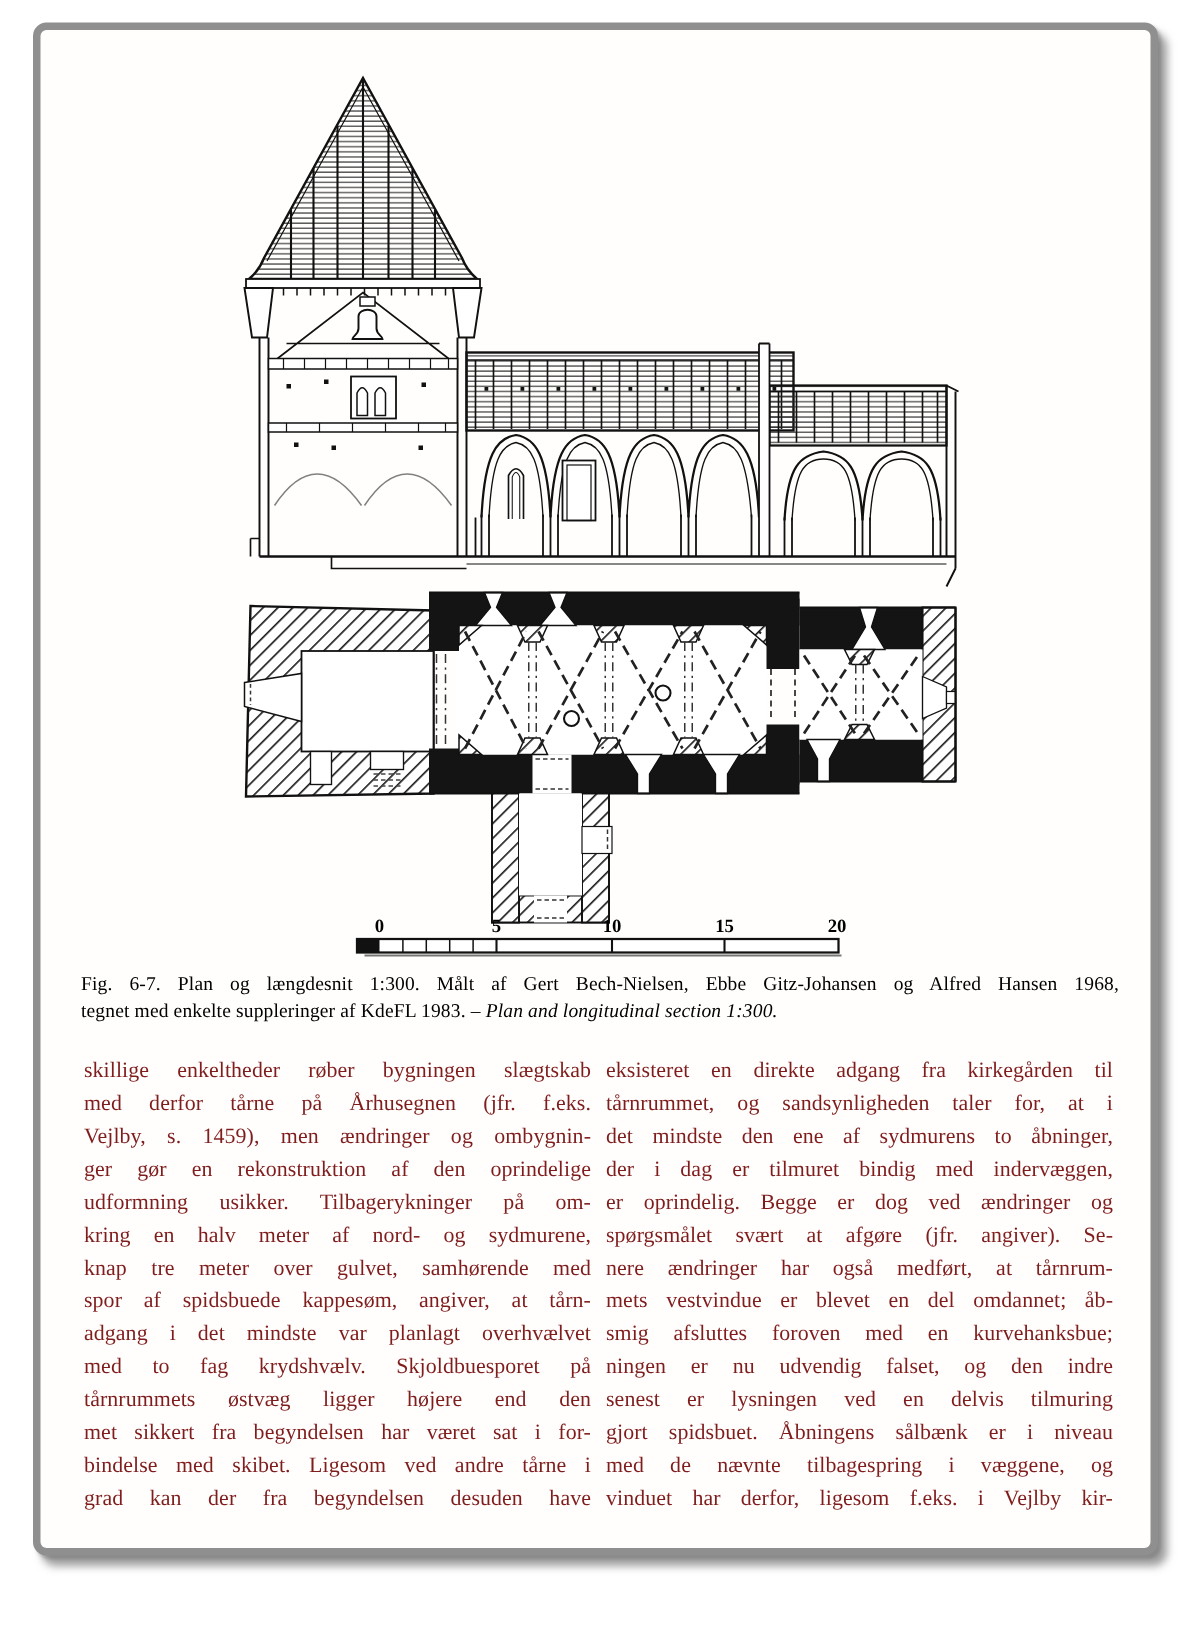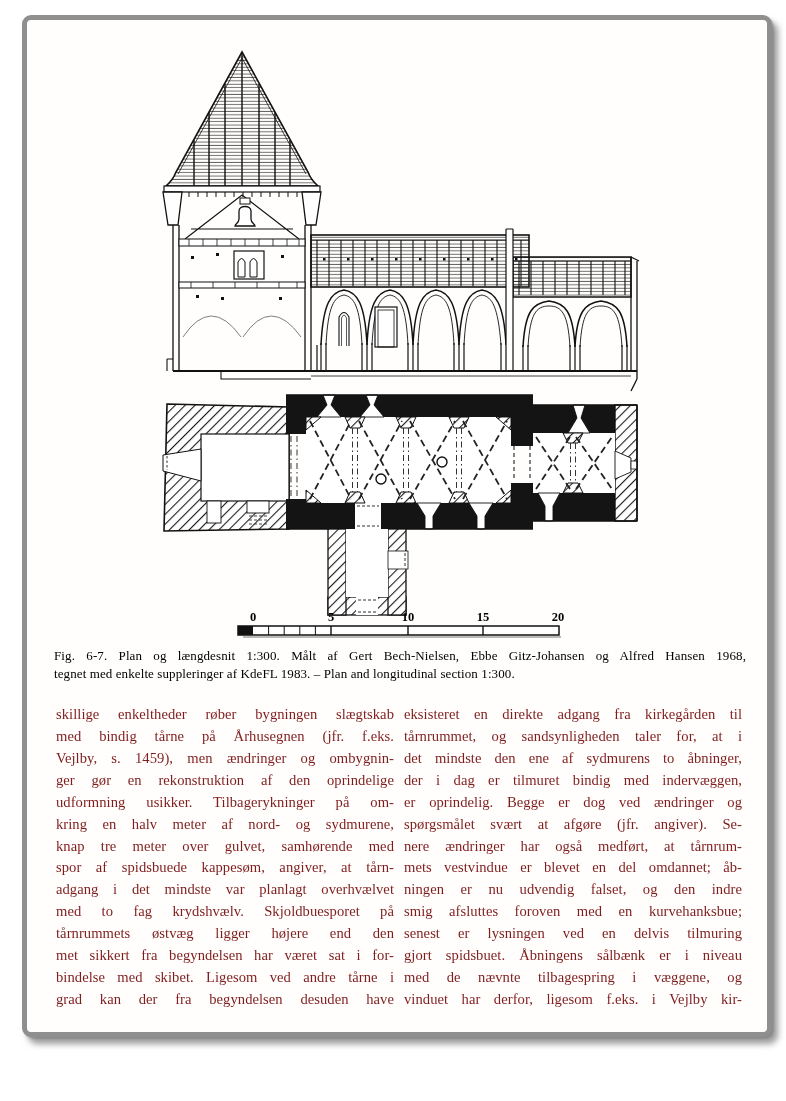--- a/index.html
+++ b/index.html
@@ -6,21 +6,21 @@
   body{width:786px;height:1101px;position:relative;overflow:hidden;
        font-family:"Liberation Serif", serif; color:#111;}
   .page-card{position:absolute;left:22px;top:15px;width:740px;height:1012px;
        background:#fffefd;border:5px solid #8f8f8f;border-radius:9px;
        box-shadow:6px 7px 6px rgba(90,90,90,.6), 2px 2px 2px rgba(120,120,120,.35);}
   .abs{position:absolute;}
   svg{display:block;}
   .caption{left:27px;top:627px;width:692px;font-size:13px;line-height:17.5px;
        letter-spacing:.1px;color:#000000;}
   .cap-line1{text-align:justify;text-align-last:justify;}
-  .cap-italic{text-align:right;}
+  .cap-italic{font-style:italic;text-align:right;}
   .textcol{width:338px;font-size:14.6px;line-height:21.93px;color:#7f1d1d;}
   .textcol .line{text-align:justify;text-align-last:justify;height:21.93px;
        white-space:nowrap;letter-spacing:.05px;}
   .textcol .line:last-child{text-align-last:justify;}
   .col-left{left:29px;top:684px;}
   .col-right{left:377px;top:684px;}
   .scale-num{font:bold 12.5px "Liberation Serif",serif;}
 </style>
 </head>
 <body>
@@ -175,21 +175,21 @@
     <path d="M12,31 H330" stroke="#777" stroke-width="1.2"></path>
   </svg>
 
   <div class="abs caption">
     <div class="cap-line1">Fig. 6-7. Plan og længdesnit 1:300. Målt af Gert Bech-Nielsen, Ebbe Gitz-Johansen og Alfred Hansen 1968,</div>
     <div><span>tegnet med enkelte suppleringer af KdeFL 1983. – </span><span class="cap-italic">Plan and longitudinal section 1:300.</span></div>
   </div>
 
   <div class="abs textcol col-left">
       <div class="line">skillige enkeltheder røber bygningen slægtskab</div>
-      <div class="line">med bindig tårne på Århusegnen (jfr. f.eks.</div>
+      <div class="line">med derfor tårne på Århusegnen (jfr. f.eks.</div>
       <div class="line">Vejlby, s. 1459), men ændringer og ombygnin-</div>
       <div class="line">ger gør en rekonstruktion af den oprindelige</div>
       <div class="line">udformning usikker. Tilbagerykninger på om-</div>
       <div class="line">kring en halv meter af nord- og sydmurene,</div>
       <div class="line">knap tre meter over gulvet, samhørende med</div>
       <div class="line">spor af spidsbuede kappesøm, angiver, at tårn-</div>
       <div class="line">adgang i det mindste var planlagt overhvælvet</div>
       <div class="line">med to fag krydshvælv. Skjoldbuesporet på</div>
       <div class="line">tårnrummets østvæg ligger højere end den</div>
       <div class="line">met sikkert fra begyndelsen har været sat i for-</div>
@@ -198,21 +198,21 @@
     </div>
   <div class="abs textcol col-right">
       <div class="line">eksisteret en direkte adgang fra kirkegården til</div>
       <div class="line">tårnrummet, og sandsynligheden taler for, at i</div>
       <div class="line">det mindste den ene af sydmurens to åbninger,</div>
       <div class="line">der i dag er tilmuret bindig med indervæggen,</div>
       <div class="line">er oprindelig. Begge er dog ved ændringer og</div>
       <div class="line">spørgsmålet svært at afgøre (jfr. angiver). Se-</div>
       <div class="line">nere ændringer har også medført, at tårnrum-</div>
       <div class="line">mets vestvindue er blevet en del omdannet; åb-</div>
+      <div class="line">smig afsluttes foroven med en kurvehanksbue;</div>
       <div class="line">ningen er nu udvendig falset, og den indre</div>
-      <div class="line">smig afsluttes foroven med en kurvehanksbue;</div>
       <div class="line">senest er lysningen ved en delvis tilmuring</div>
       <div class="line">gjort spidsbuet. Åbningens sålbænk er i niveau</div>
       <div class="line">med de nævnte tilbagespring i væggene, og</div>
       <div class="line">vinduet har derfor, ligesom f.eks. i Vejlby kir-</div>
     </div>
 
 </div>
 
 </body></html>

